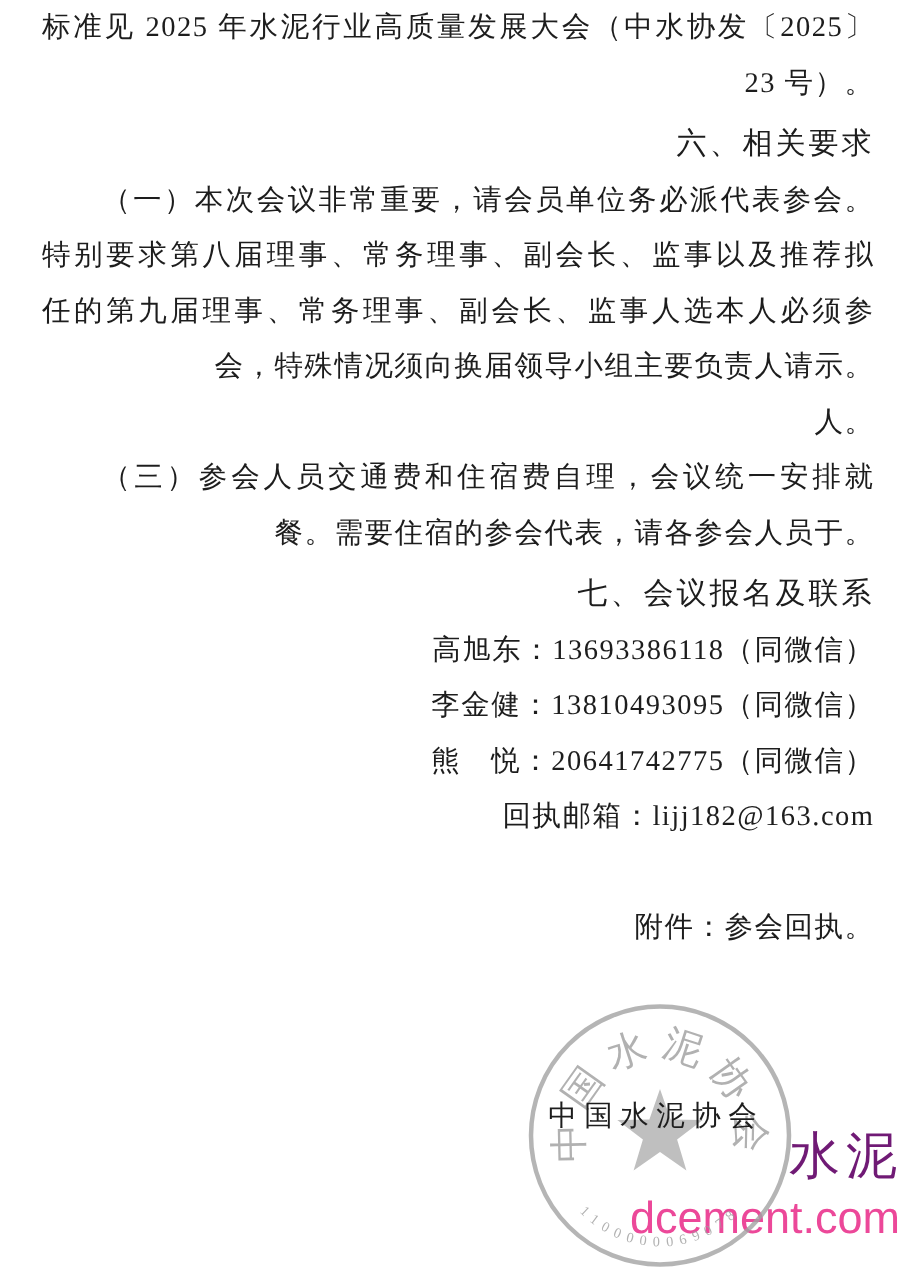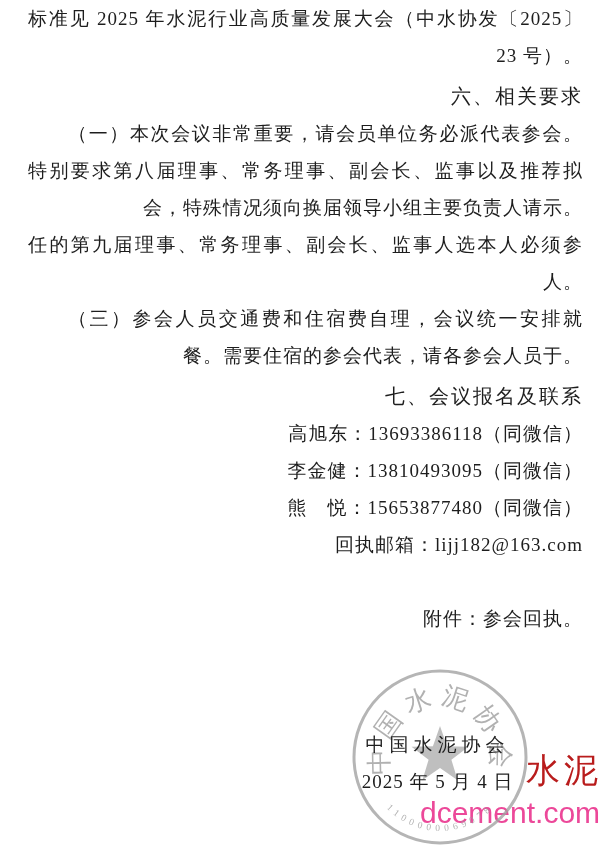--- a/index.html
+++ b/index.html
@@ -68,21 +68,21 @@
   .seal text {
     fill: #9e9e9e;
     font-family: "Liberation Serif", serif;
   }
   .watermark-cjk {
     position: absolute;
     left: 526px;
     top: 748px;
     font-size: 34px;
     letter-spacing: 4px;
-    color: #b91c1c;
+    color: #701a75;
     z-index: 1;
     font-family: "Liberation Sans", sans-serif;
     white-space: nowrap;
   }
   .watermark-latin {
     position: absolute;
     left: 420px;
     top: 796px;
     font-size: 30px;
     color: #ec4899;
@@ -98,36 +98,35 @@
 
   <div class="watermark-cjk">水泥</div>
   <div class="watermark-latin">dcement.com</div>
 
   <div class="textflow">
     <div class="line j">标准见 2025 年水泥行业高质量发展大会（中水协发〔2025〕</div>
     <div class="line">23 号）。</div>
     <div class="line heading">六、相关要求</div>
     <div class="line j ind">（一）本次会议非常重要，请会员单位务必派代表参会。</div>
     <div class="line j">特别要求第八届理事、常务理事、副会长、监事以及推荐拟</div>
+    <div class="line j">任的第九届理事、常务理事、副会长、监事人选本人必须参</div>
     <div class="line">会，特殊情况须向换届领导小组主要负责人请示。</div>
-    <div class="line j">任的第九届理事、常务理事、副会长、监事人选本人必须参</div>
     <div class="line">人。</div>
     <div class="line j ind">（三）参会人员交通费和住宿费自理，会议统一安排就</div>
     <div class="line">餐。需要住宿的参会代表，请各参会人员于。</div>
     <div class="line heading">七、会议报名及联系</div>
     <div class="line ind">高旭东：13693386118（同微信）</div>
     <div class="line ind">李金健：13810493095（同微信）</div>
-    <div class="line ind">熊　悦：15653877480（同微信）</div>
+    <div class="line ind">熊　悦：20641742775（同微信）</div>
     <div class="line ind">回执邮箱：lijj182@163.com</div>
     <div class="line attach">附件：参会回执。</div>
   </div>
 
   <div class="signature">
     <div class="sig-org">中国水泥协会</div>
-    <div class="sig-date">2025 年 5 月 4 日</div>
   </div>
 
   <svg class="seal" viewBox="0 0 190 190">
     <circle cx="95" cy="95" r="86" fill="none" stroke="#a3a3a3" stroke-width="3"></circle>
     <polygon points="95,64 102.1,84.3 123.5,84.7 106.4,97.7 112.6,118.3 95,106 77.4,118.3 83.6,97.7 66.5,84.7 87.9,84.3" fill="#b0b0b0"></polygon>
     <defs>
       <path id="seal-top-arc" d="M 46.1 112.8 A 52 52 0 1 1 143.9 112.8" fill="none"></path>
       <path id="seal-bottom-arc" d="M 34.4 137.4 A 74 74 0 0 0 155.6 137.4" fill="none"></path>
     </defs>
     <text font-size="26" letter-spacing="7">

